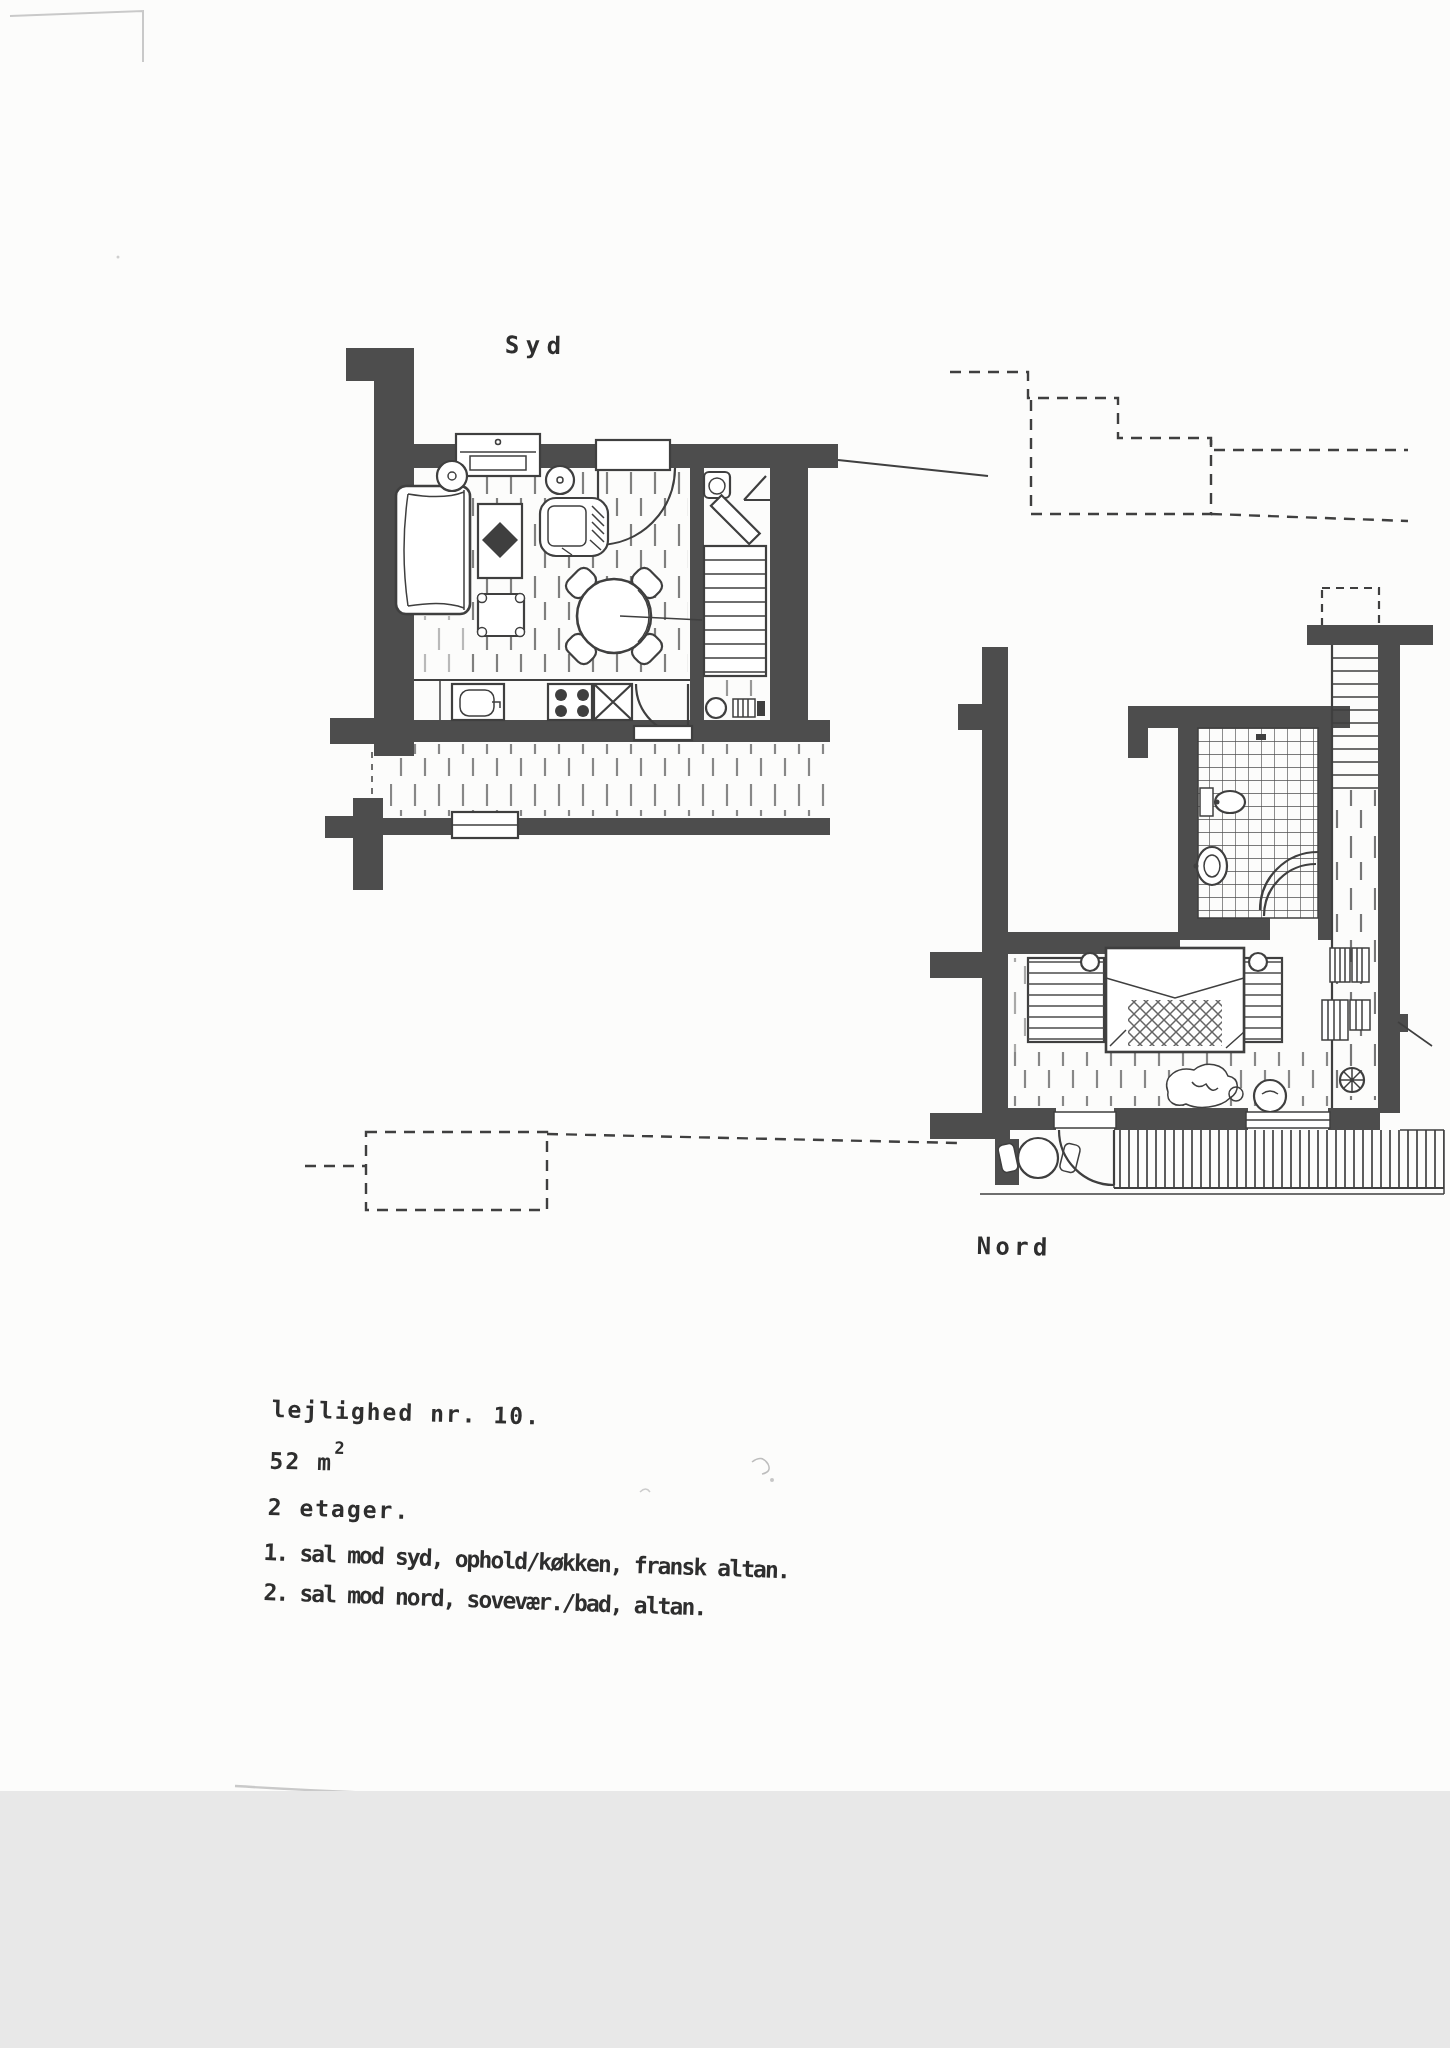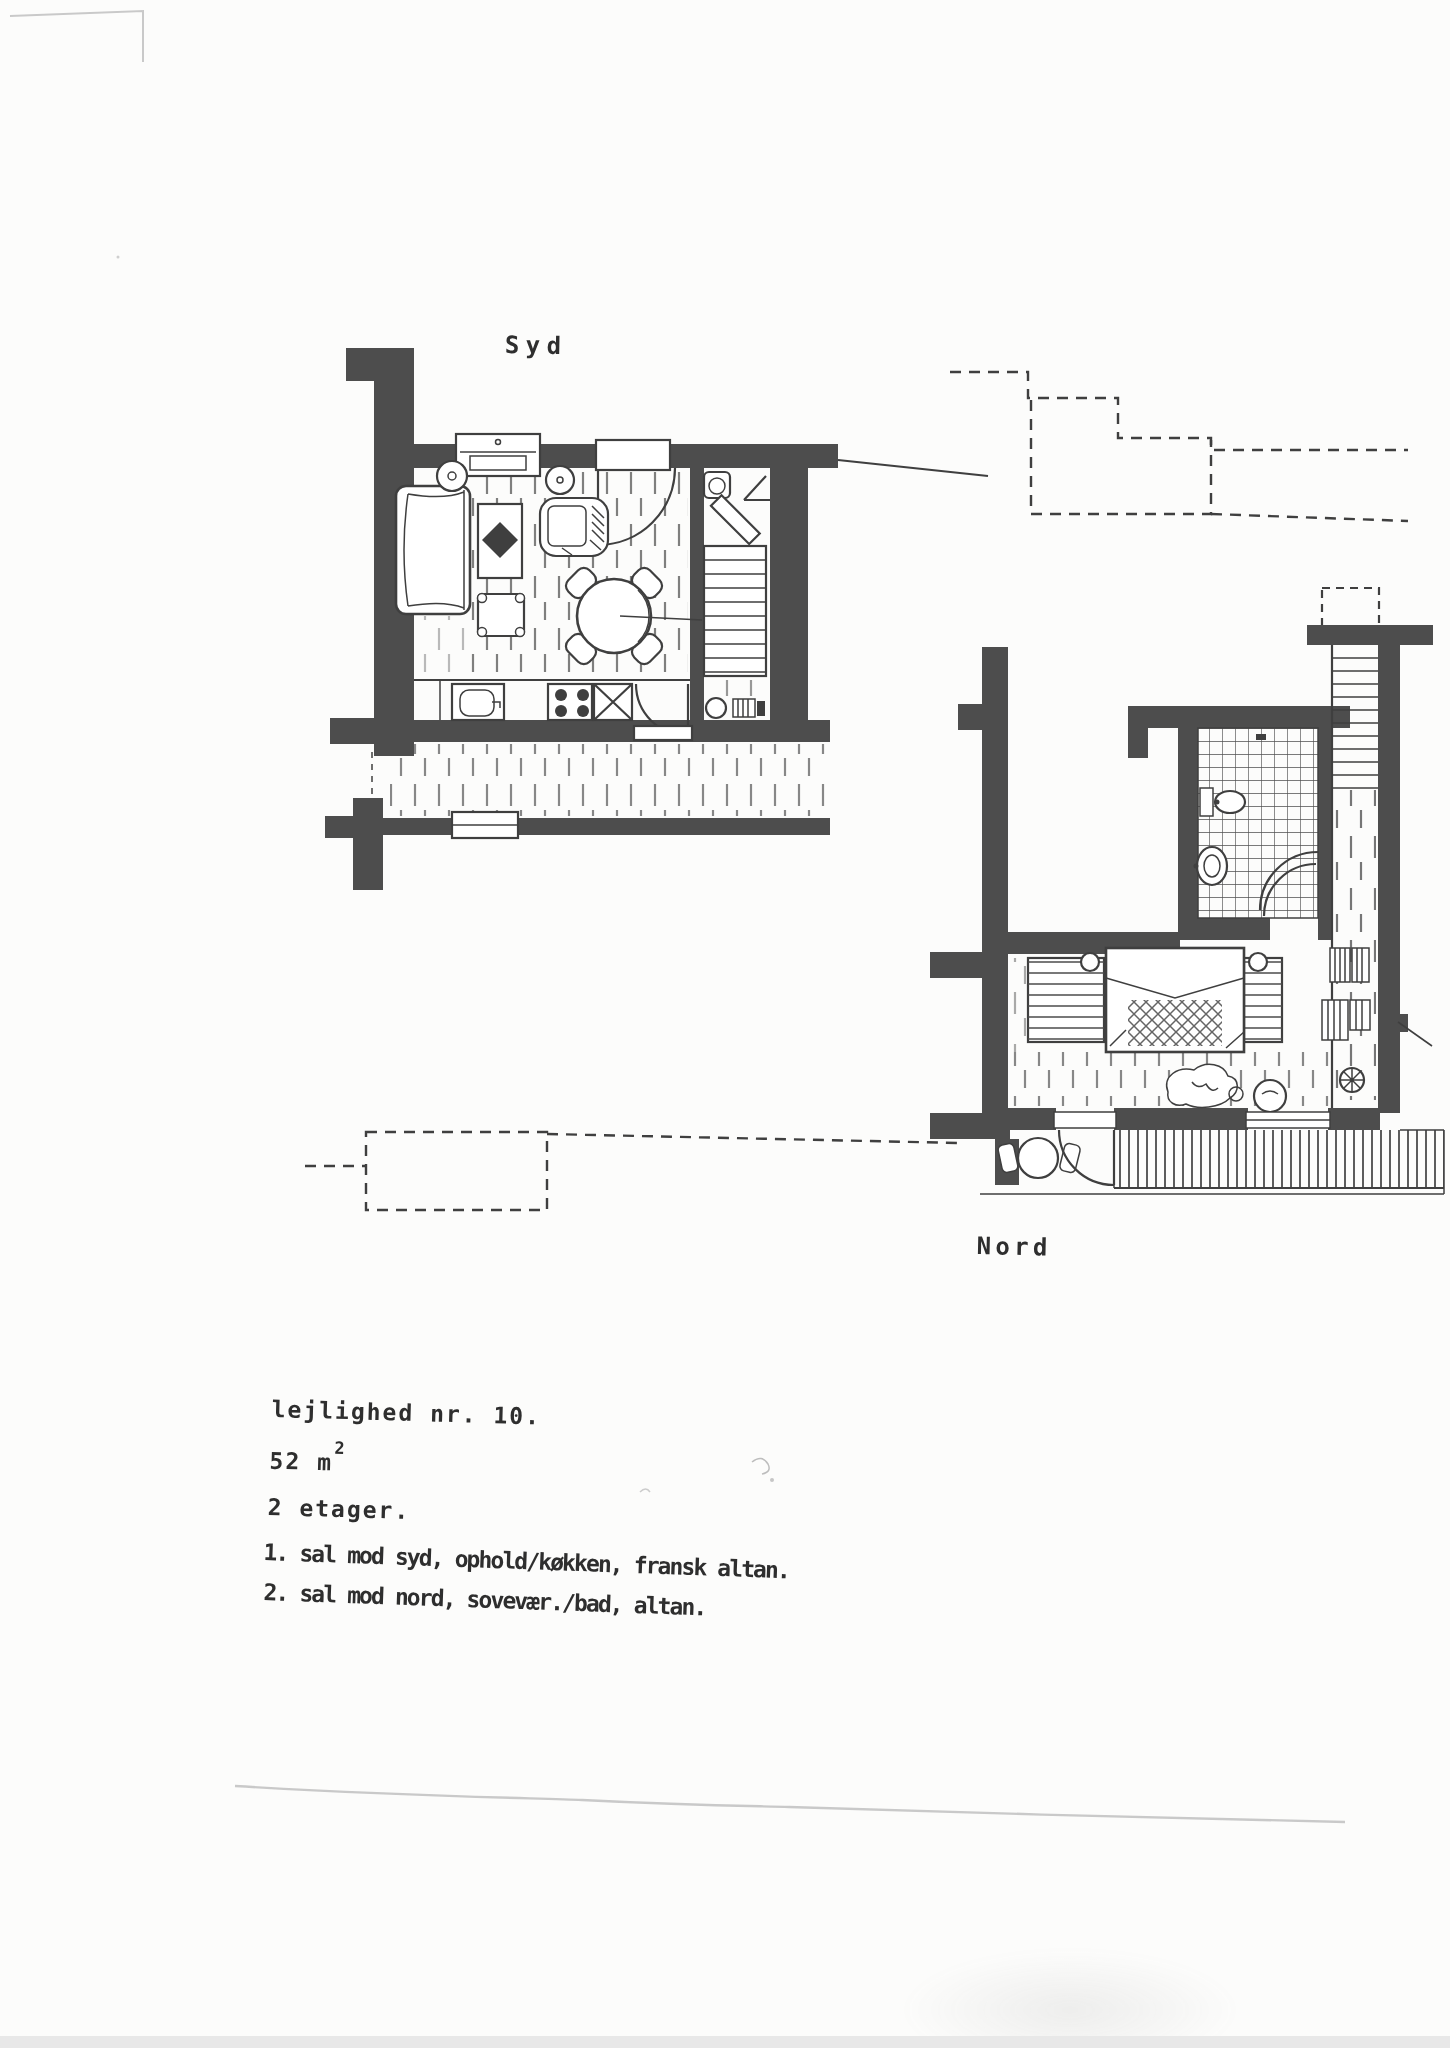--- a/index.html
+++ b/index.html
@@ -1,21 +1,21 @@
 <!DOCTYPE html>
 <html style="--ink: #3f3f3f; --wall: #4d4d4d; --paper: #fcfcfb; --faint: #c9c9c9; --text: #2e2e2e;"><head>
 <meta charset="utf-8">
 <style>
   :root{
     --ink:#3f3f3f; --wall:#4d4d4d; --paper:#fcfcfb; --faint:#c9c9c9; --text:#2e2e2e;
   }
   html,body{margin:0;padding:0;}
   body{background:#e8e8e8;}
   .page{
-    position:relative; width:1450px; height:2036px; margin:0 auto;
+    position:relative; width:1450px; height:1791px; margin:0 auto;
     background:var(--paper); overflow:hidden;
     font-family:"DejaVu Sans Mono","Liberation Mono",monospace;
   }
   .plan-svg{position:absolute;left:0;top:0;}
   .wall{fill:var(--wall);stroke:none;}
   .ln{stroke:var(--ink);fill:none;}
   .w1{stroke-width:1.5;} .w2{stroke-width:2.2;} .w3{stroke-width:2.6;}
   .wh{fill:#ffffff;stroke:var(--ink);}
   .dk{fill:var(--ink);stroke:none;}
   .dash{stroke:var(--ink);fill:none;stroke-width:2.4;stroke-dasharray:11 8;}

